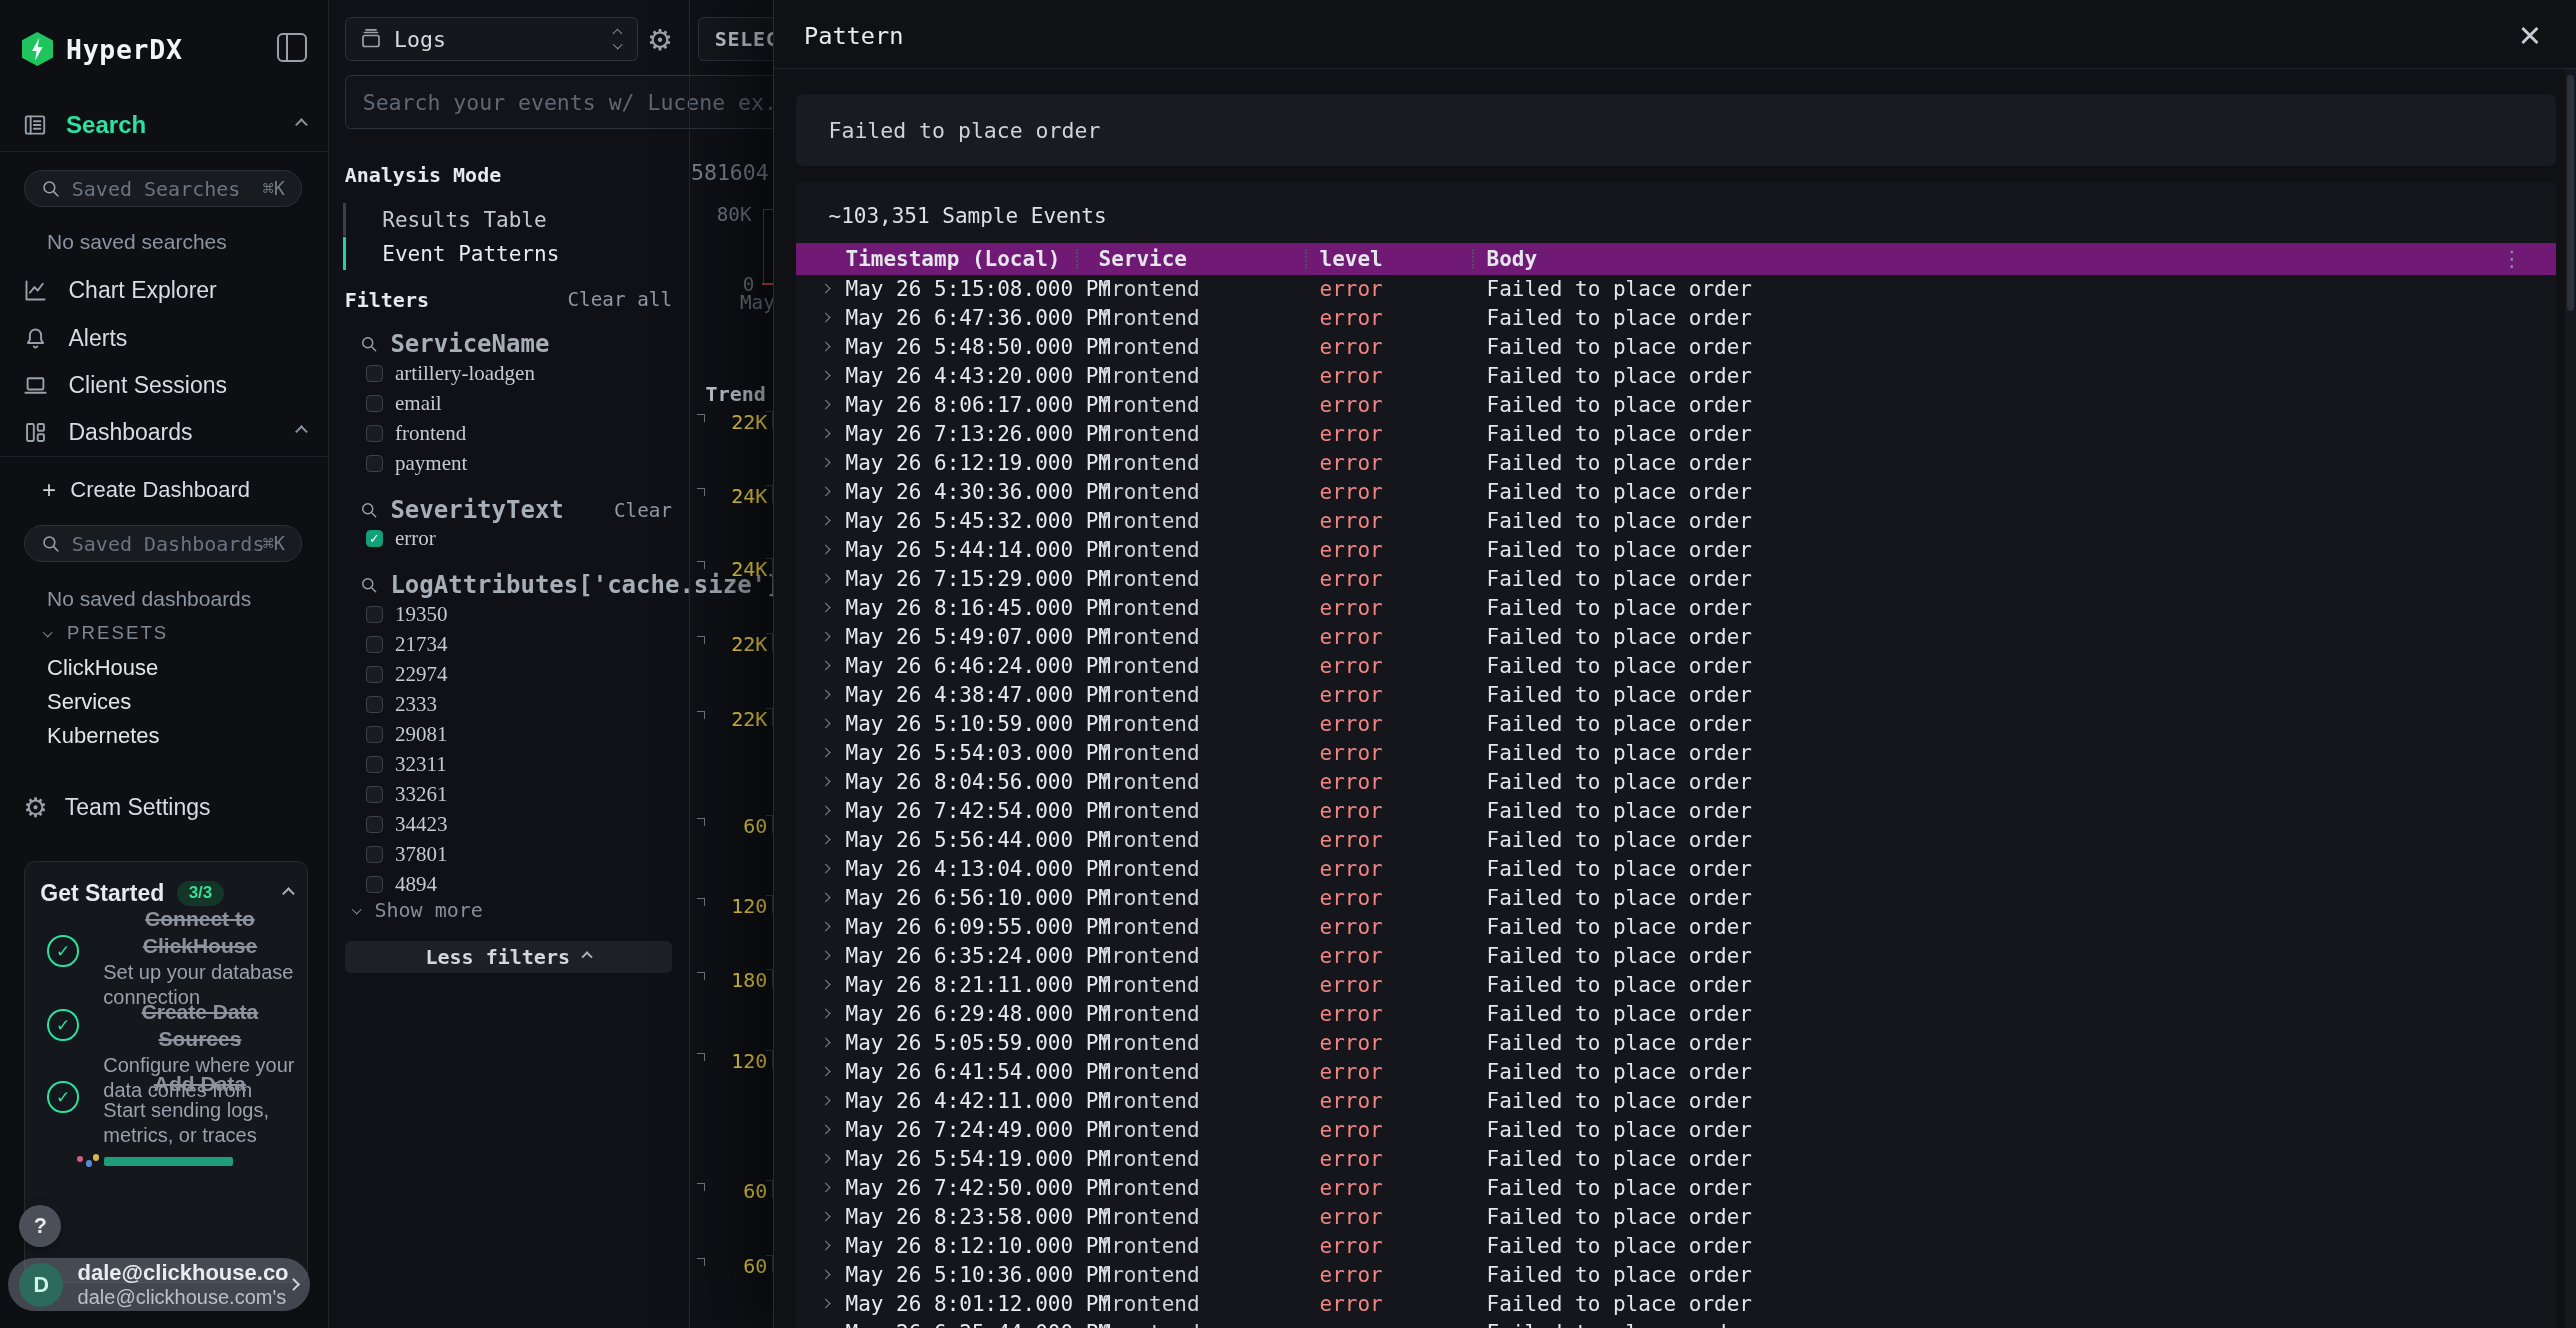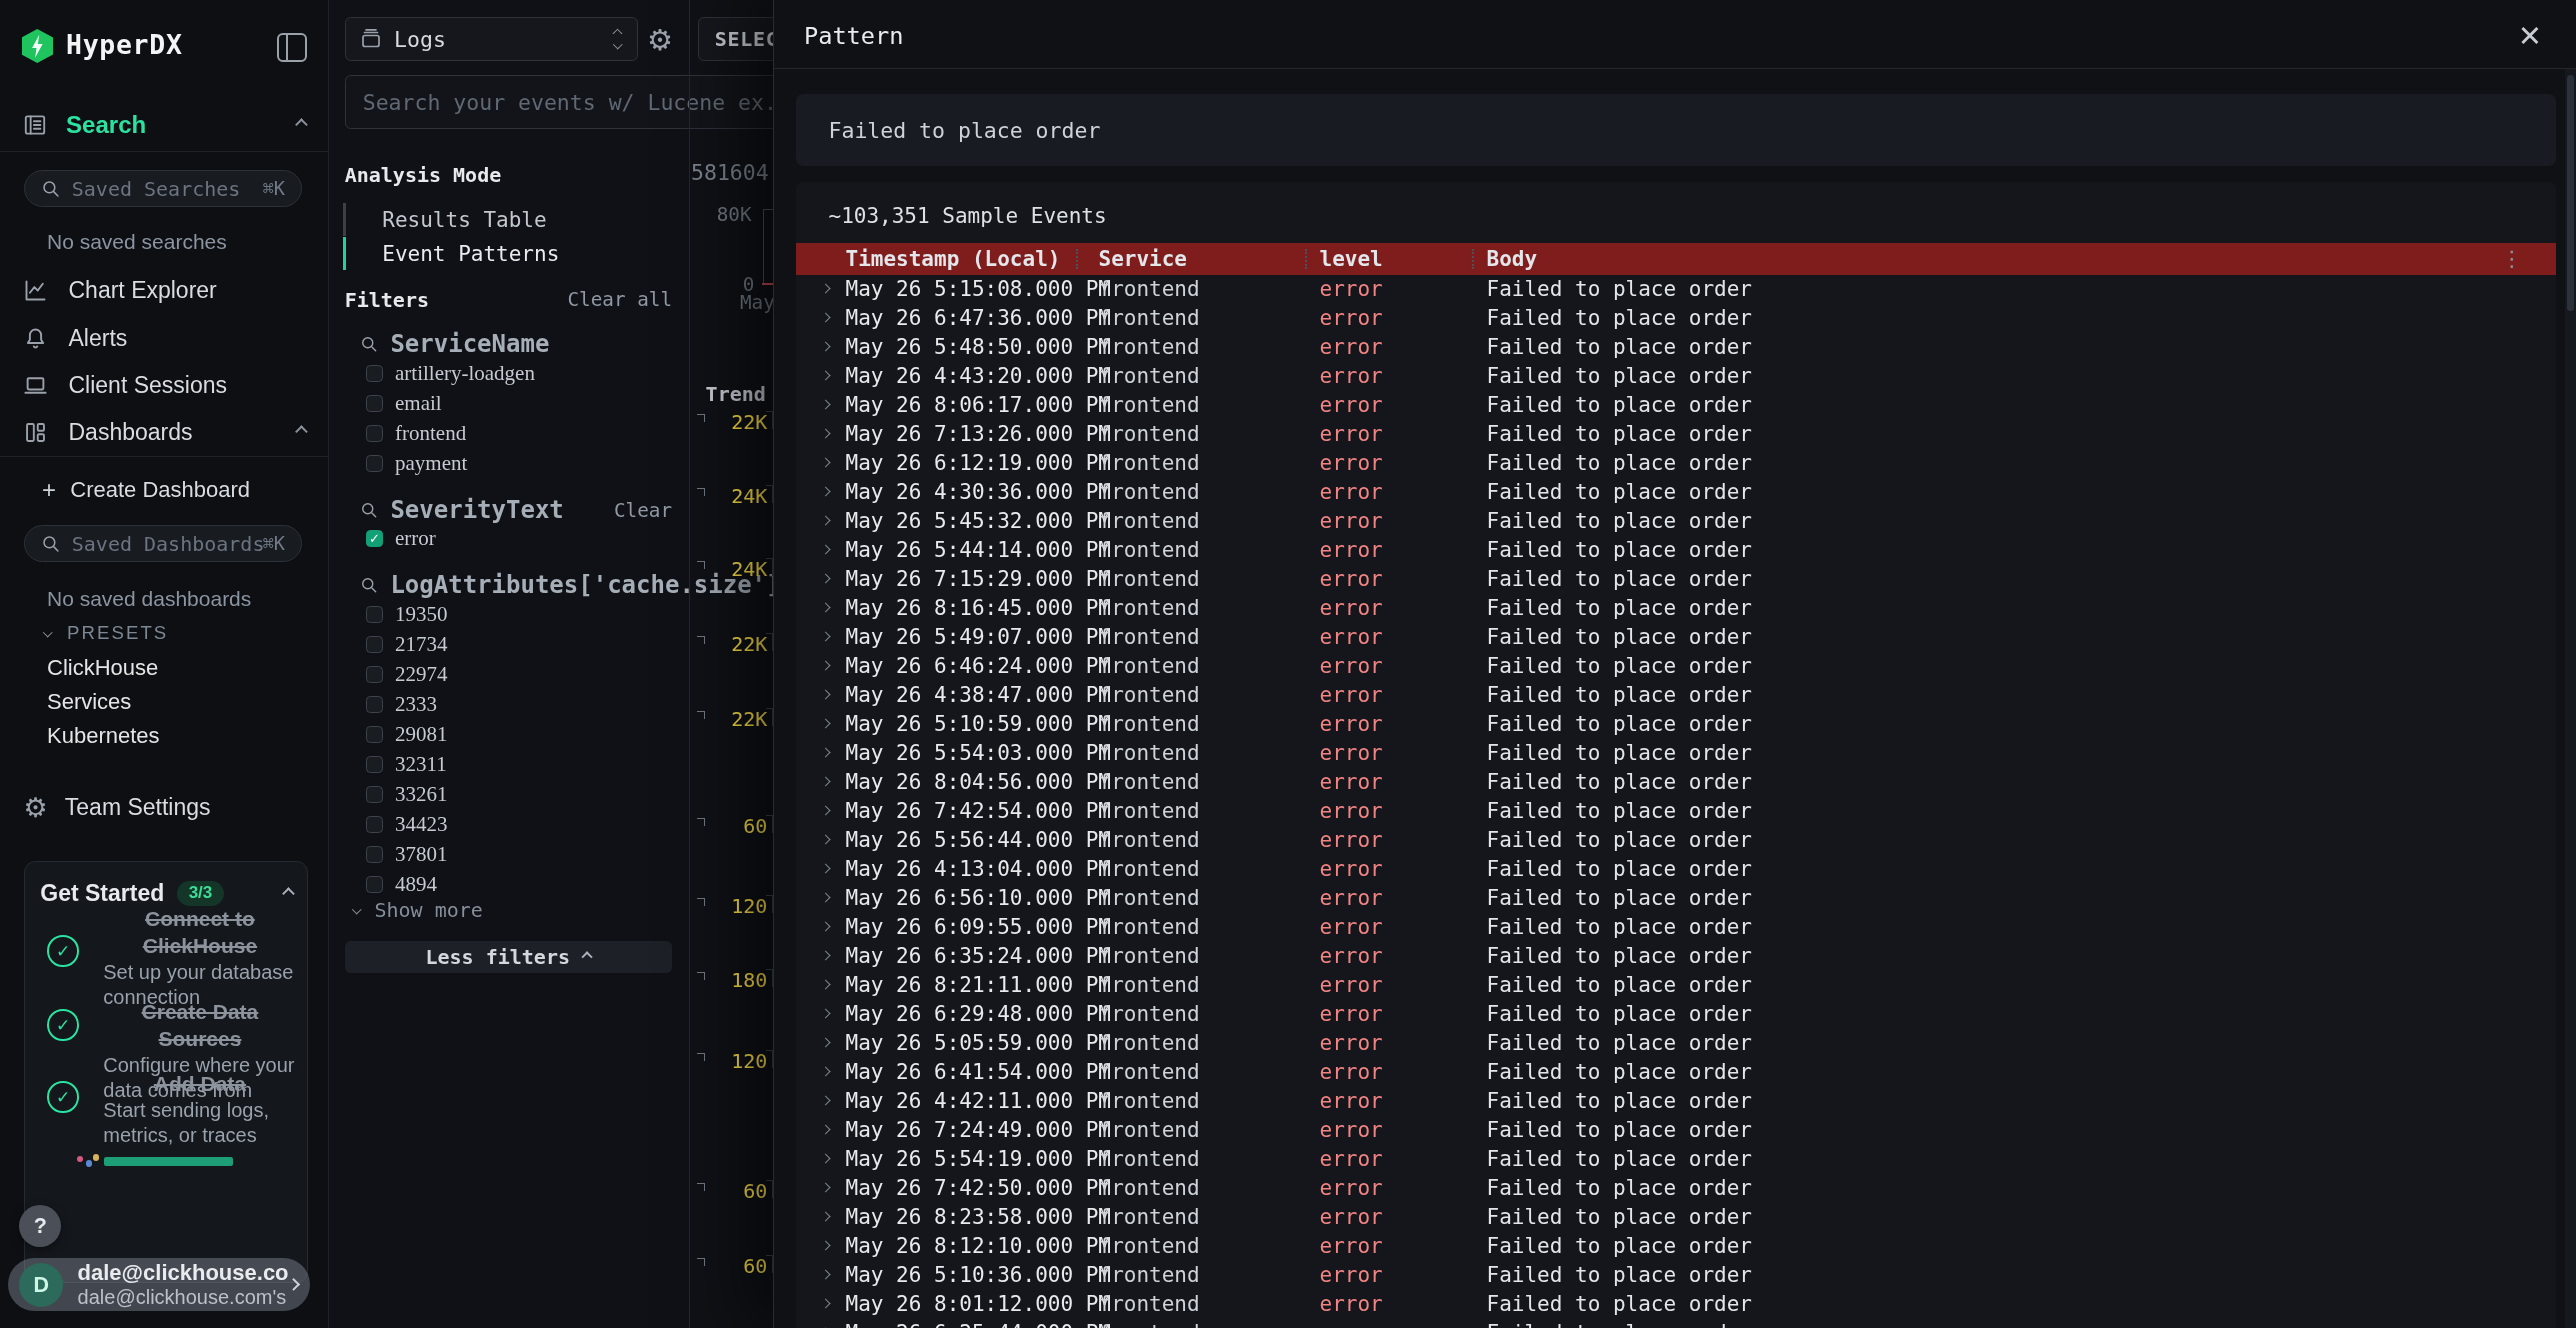--- a/index.html
+++ b/index.html
@@ -9,21 +9,21 @@
 
   
   .chev { display:inline-block; width:9.3px; height:9.3px; border-top:2.1px solid #8b929c; border-right:2.1px solid #8b929c; }
   .chev.up    { transform:rotate(-45deg); }
   .chev.down  { transform:rotate(135deg); }
   .chev.right { transform:rotate(45deg); }
   svg.ic { stroke:#9aa1ab; fill:none; stroke-width:1.7; stroke-linecap:round; stroke-linejoin:round; }
 
   
   .sidebar { position:absolute; left:0; top:0; width:329px; height:1328px; background:#0d0f13; border-right:0.7px solid #1f2329; }
-  .logo-row { position:absolute; left:21.5px; top:29px; right:21.5px; height:40px; display:flex; align-items:flex-start; }
+  .logo-row { position:absolute; left:21.5px; top:29px; right:21.5px; height:40px; display:flex; align-items:center; }
   .hex { position:relative; width:31.5px; height:34px; background:#1fc45e; clip-path:polygon(50% 0,100% 25%,100% 75%,50% 100%,0 75%,0 25%); }
   .bolt { position:absolute; left:7.2px; top:5.7px; width:17px; height:23px; background:#f2fff8; clip-path:polygon(62% 0,20% 58%,46% 58%,38% 100%,82% 40%,54% 40%); }
   .logo-text { margin-left:13px; font-size:26.5px; font-weight:bold; color:#f2f4f6; letter-spacing:0.7px; }
   .collapse-btn { position:absolute; right:0; top:4.3px; width:30px; height:29px; border:2.1px solid #9aa1ab; border-radius:5.7px; }
   .collapse-btn::after { content:""; position:absolute; left:7.9px; top:0; bottom:0; border-left:2.1px solid #9aa1ab; }
 
   .side-section-head { position:absolute; left:21.5px; right:21.5px; height:31.5px; display:flex; align-items:center; }
   .side-section-head .lbl { margin-left:18.6px; font-family:"Liberation Sans",sans-serif; font-weight:bold; font-size:24px; color:#2be3a1; }
   .side-section-head .chev { margin-left:auto; }
   .divider-h { position:absolute; left:0; right:0; border-top:0.7px solid #1e2228; }
@@ -130,21 +130,21 @@
   .modal-title { position:absolute; left:30px; top:21.5px; font-size:23.6px; color:#e9ebee; }
   .close-btn { position:absolute; right:34px; top:18.6px; font-size:29px; color:#c7ccd3; font-family:"DejaVu Sans",sans-serif; }
   .scroll-gutter { position:absolute; right:0; top:69px; bottom:0; width:11.4px; background:#15181d; }
   .scroll-thumb { position:absolute; right:2.1px; top:5.7px; width:7.2px; height:236px; border-radius:3.6px; background:#2c323b; }
 
   .pattern-box { position:absolute; left:21.5px; top:94px; width:1760px; height:72px; background:#181b21; border-radius:7.2px; display:flex; align-items:center; padding:0 33px; }
   .pattern-text { font-size:21.5px; color:#ced3d9; }
 
   .sample-panel { position:absolute; left:21.5px; top:182px; width:1760px; height:1156px; background:#14161b; border-radius:7.2px; overflow:hidden; }
   .sample-count { position:absolute; left:33px; top:21.5px; font-size:21px; color:#dde0e4; }
-  .thead { position:absolute; left:0; right:0; top:61px; height:32px; background:#7f1d1d; }
+  .thead { position:absolute; left:0; right:0; top:61px; height:32px; background:#701a75; }
   .thead .h { position:absolute; top:0; line-height:32px; font-weight:bold; font-size:21px; color:#e3e6ea; }
   .colsep { position:absolute; top:6.4px; height:19.3px; border-left:2.1px dotted #4a515b; }
   .kebab { position:absolute; right:33px; top:0; line-height:32px; font-size:21.5px; color:#8b929c; }
   .tbody { position:absolute; left:0; right:0; top:93px; bottom:0; overflow:hidden; }
   .erow { position:relative; height:29px; }
   .erow span { position:absolute; top:0; line-height:29px; font-size:21px; white-space:nowrap; }
   .erow .chev { position:absolute; left:26px; top:10px; width:7.2px; height:7.2px; border-width:1.8px; border-color:#7f8893; transform:rotate(45deg); }
   .c-ts  { left:50px;  color:#e8eaed; }
   .c-svc { left:303px; color:#ced3d9; }
   .c-lvl { left:524px; color:#f28484; }

